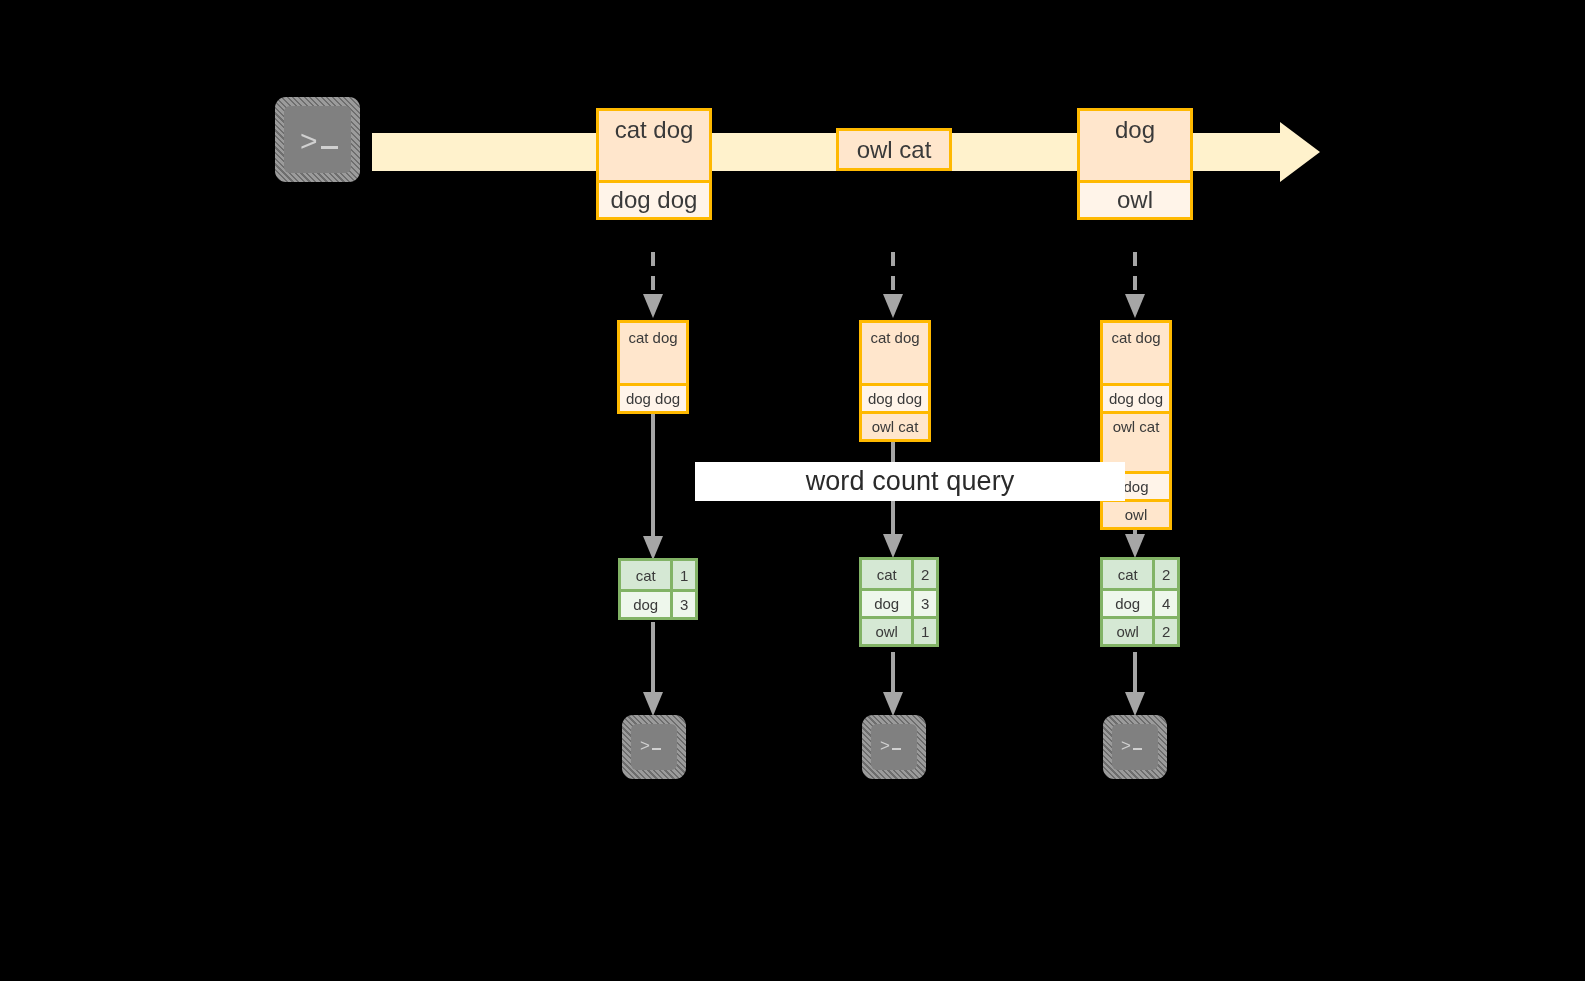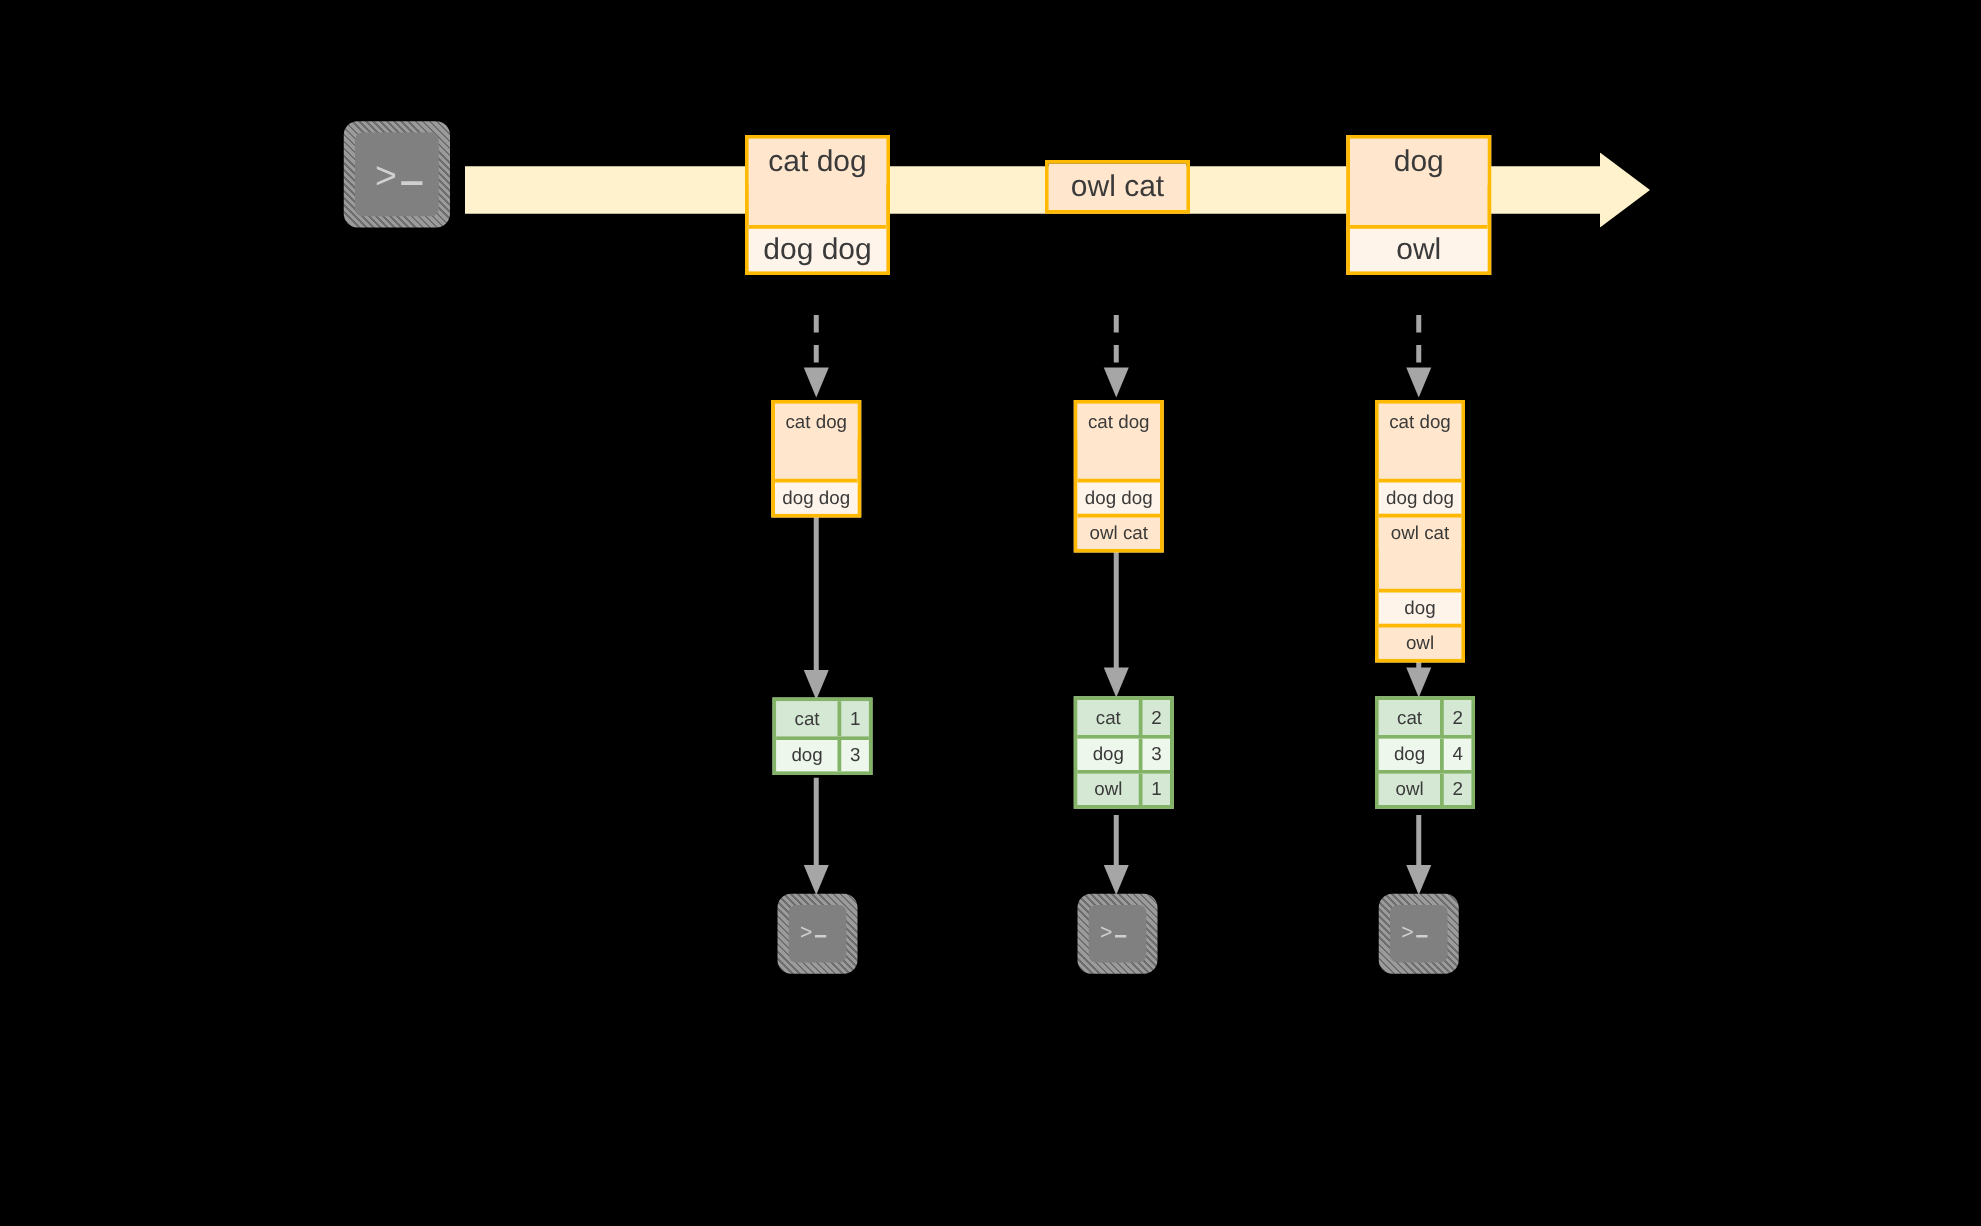--- a/index.html
+++ b/index.html
@@ -255,20 +255,23 @@
   </div>
 
   <div class="rec-box rec-mid" style="left:1100px; top:320px; width:72px;">
     <div class="rec-row">cat dog</div>
     <div class="rec-row alt">dog dog</div>
     <div class="rec-row">owl cat</div>
     <div class="rec-row alt">dog</div>
     <div class="rec-row">owl</div>
   </div>
 
+  <div class="query-band">
+    <span class="label">word count query</span>
+  </div>
 
   <div class="res-box" style="left:618px; top:558px; width:80px;">
     <div class="res-row">
       <div class="res-cell word">cat</div>
       <div class="res-cell count">1</div>
     </div>
     <div class="res-row alt">
       <div class="res-cell word">dog</div>
       <div class="res-cell count">3</div>
     </div>

